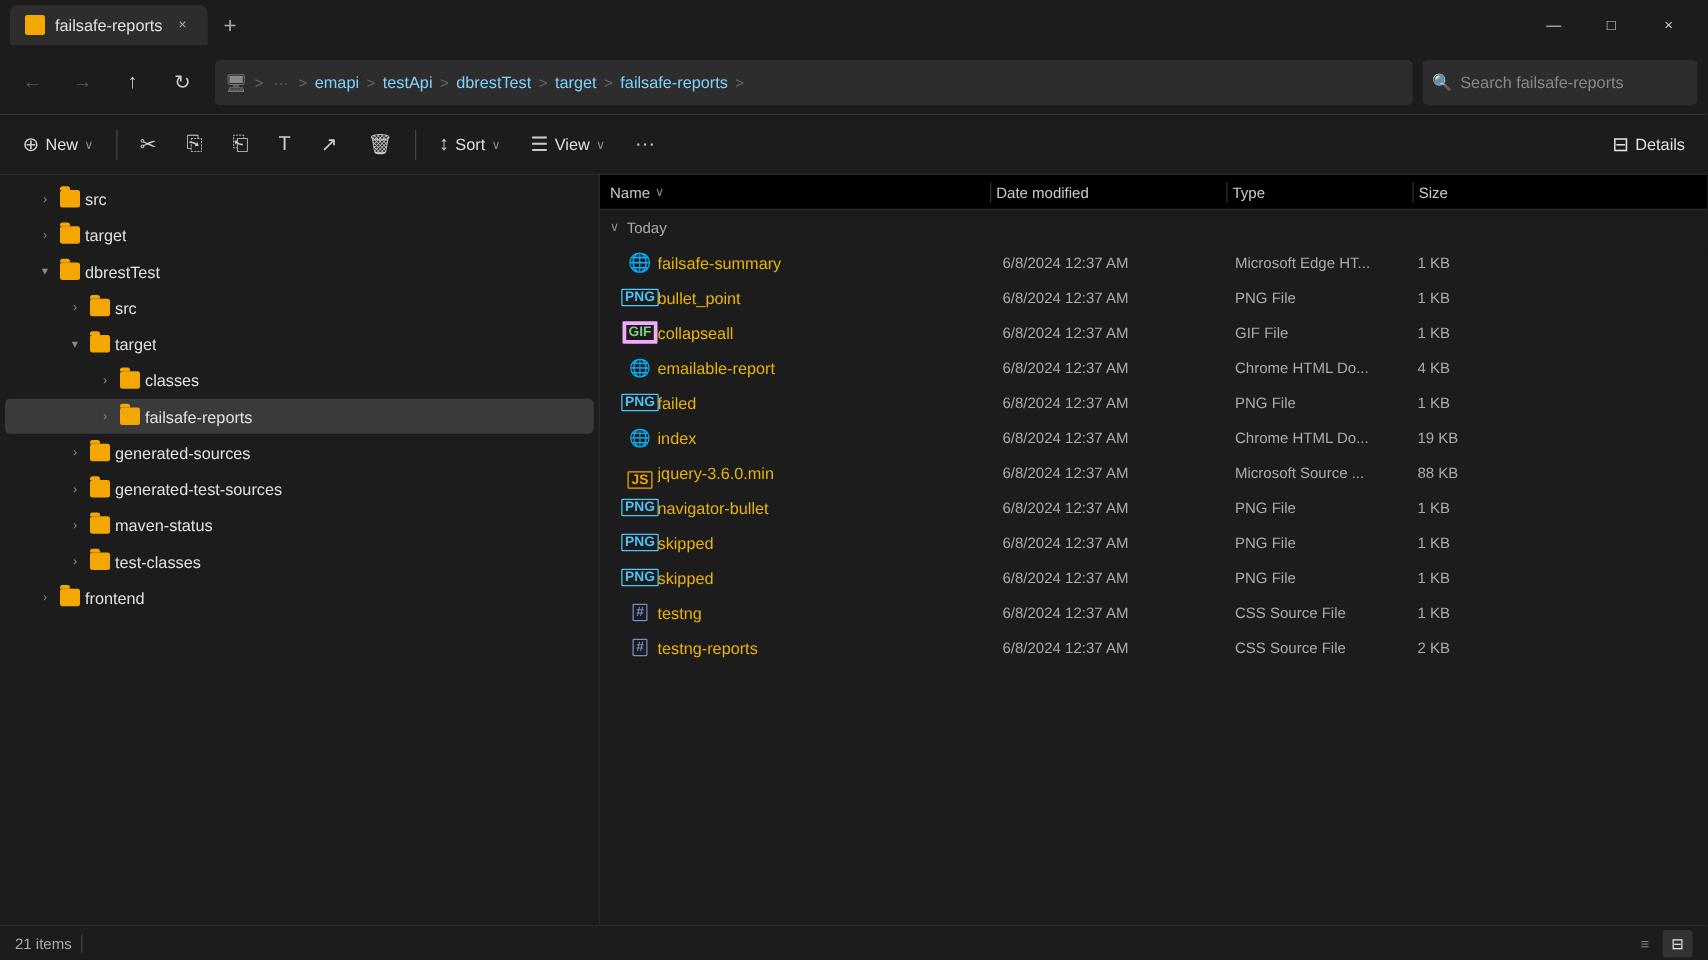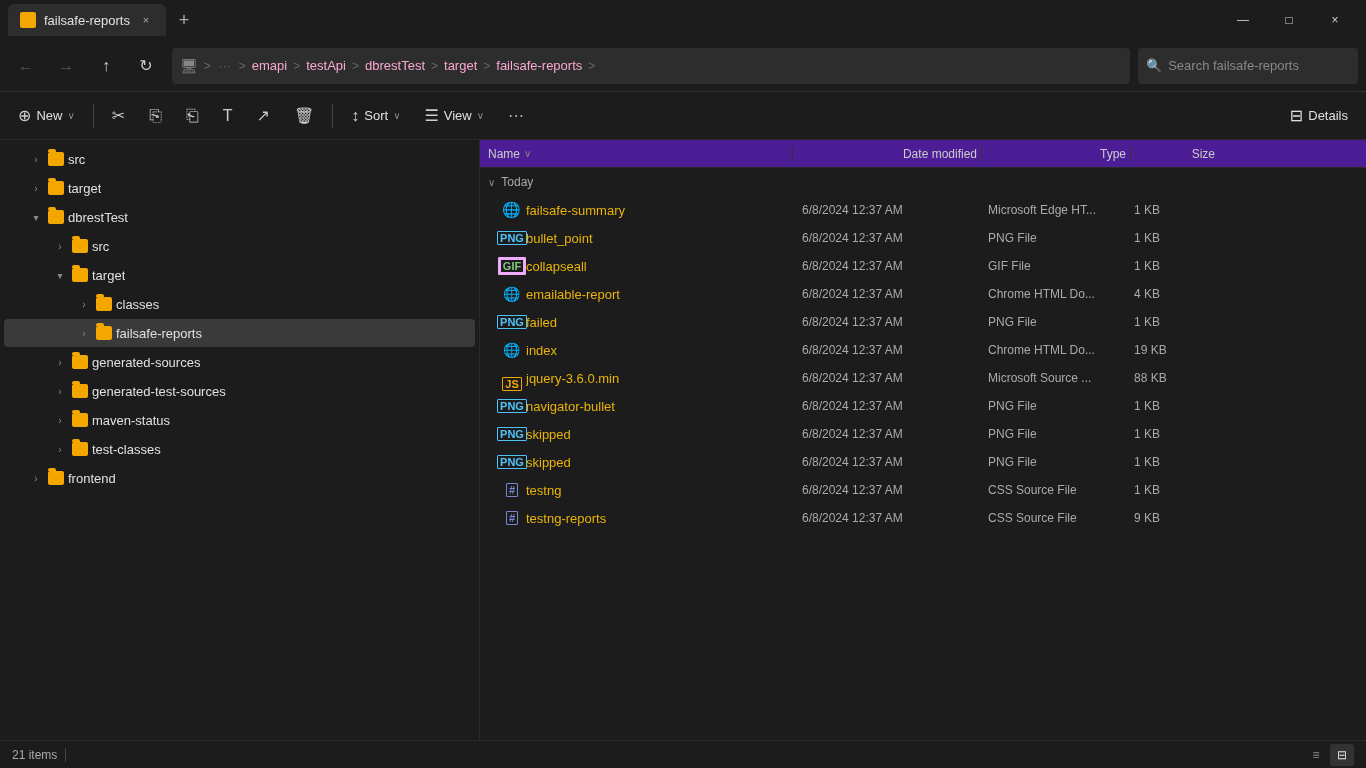--- a/index.html
+++ b/index.html
@@ -119,21 +119,21 @@
       align-items: center;
       padding: 0 8px;
       gap: 4px;
       margin: 0 4px;
     }
     .address-icon {
       color: #888;
       font-size: 14px;
     }
     .breadcrumb-item {
-      color: #f9a8d4;
+      color: #7dd3fc;
       font-size: 13px;
       cursor: pointer;
     }
     .breadcrumb-sep {
       color: #666;
       font-size: 12px;
       padding: 0 2px;
     }
     .search-box {
       background: #2d2d2d;
@@ -284,23 +284,22 @@
 
     
     .col-header {
       display: flex;
       align-items: center;
       height: 28px;
       border-bottom: 1px solid #2a2a2a;
       padding: 0 8px;
       position: sticky;
       top: 0;
-      background: #4c1d95;
+      background: #000000;
       z-index: 10;
-      text-align: right;
     }
     .col-name {
       width: 300px;
       color: #ccc;
       font-size: 12px;
       cursor: pointer;
       display: flex;
       align-items: center;
       gap: 4px;
     }
@@ -716,21 +715,21 @@
           <span class="file-type">CSS Source File</span>
           <span class="file-size">1 KB</span>
         </div>
         <div class="file-row">
           <div class="file-icon">
             <span class="css-icon" style="color:#7986cb;font-size:11px;font-weight:bold;border:1px solid #7986cb;padding:0 2px;border-radius:1px;">#</span>
           </div>
           <span class="file-name">testng-reports</span>
           <span class="file-date">6/8/2024 12:37 AM</span>
           <span class="file-type">CSS Source File</span>
-          <span class="file-size">9 KB</span>
+          <span class="file-size">2 KB</span>
         </div>
       </div>
   </div>
 </div>
 
 <div class="status-bar">
   <span class="status-text">21 items</span>
   <div class="status-sep"></div>
   <div class="view-toggle">
     <div class="view-btn">≡</div>

